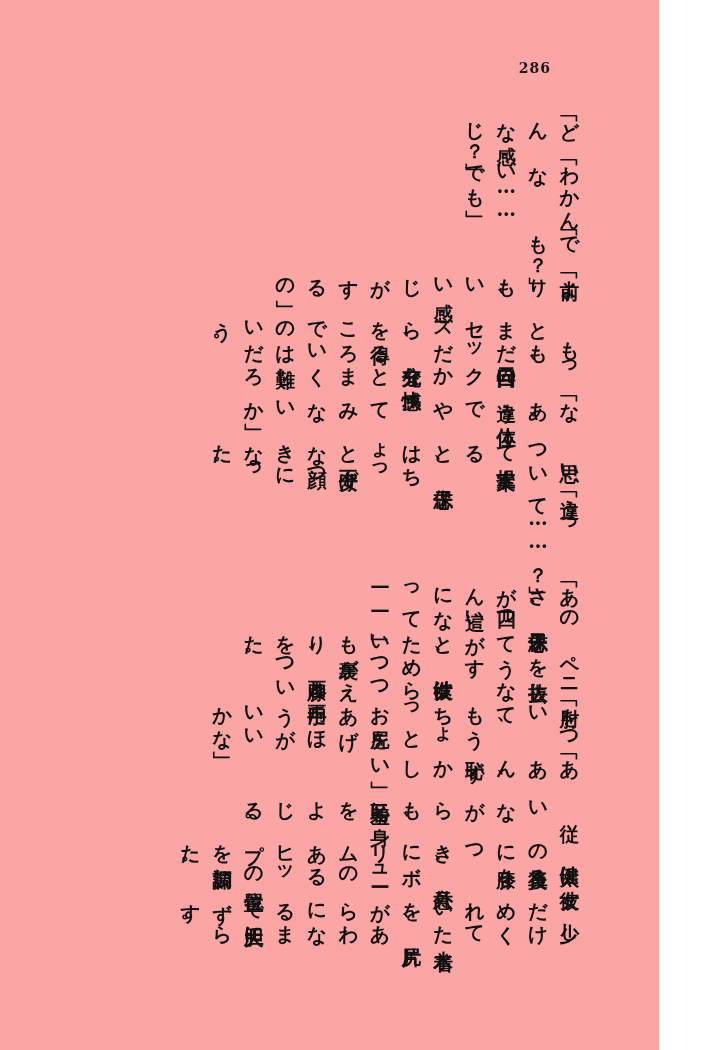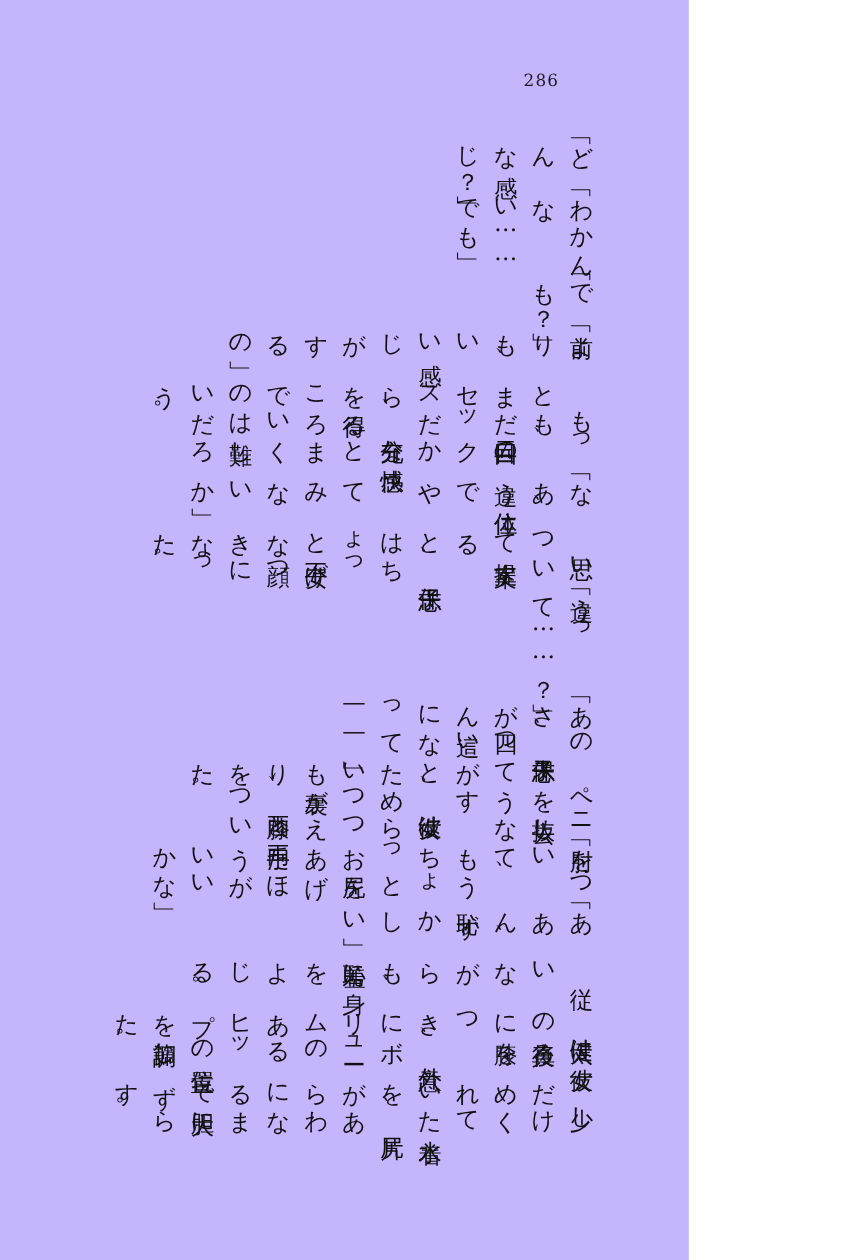--- a/index.html
+++ b/index.html
@@ -9,23 +9,24 @@
   }
   body {
     width: 713px;
     height: 1050px;
     overflow: hidden;
     font-family: "DejaVu Serif", "Liberation Serif", serif;
     color: #000000;
   }
   .page {
     position: relative;
-    width: 574px;
+    width: 659px;
     height: 1050px;
-    background: #c4b5fd;
+    background: #fca5a5;
+    font-weight: bold;
   }
   .page-number {
     position: absolute;
     top: 60px;
     right: 108px;
     font-size: 14px;
     letter-spacing: 1px;
     color: #1a1a1a;
     font-family: "DejaVu Serif", "Liberation Serif", serif;
   }

